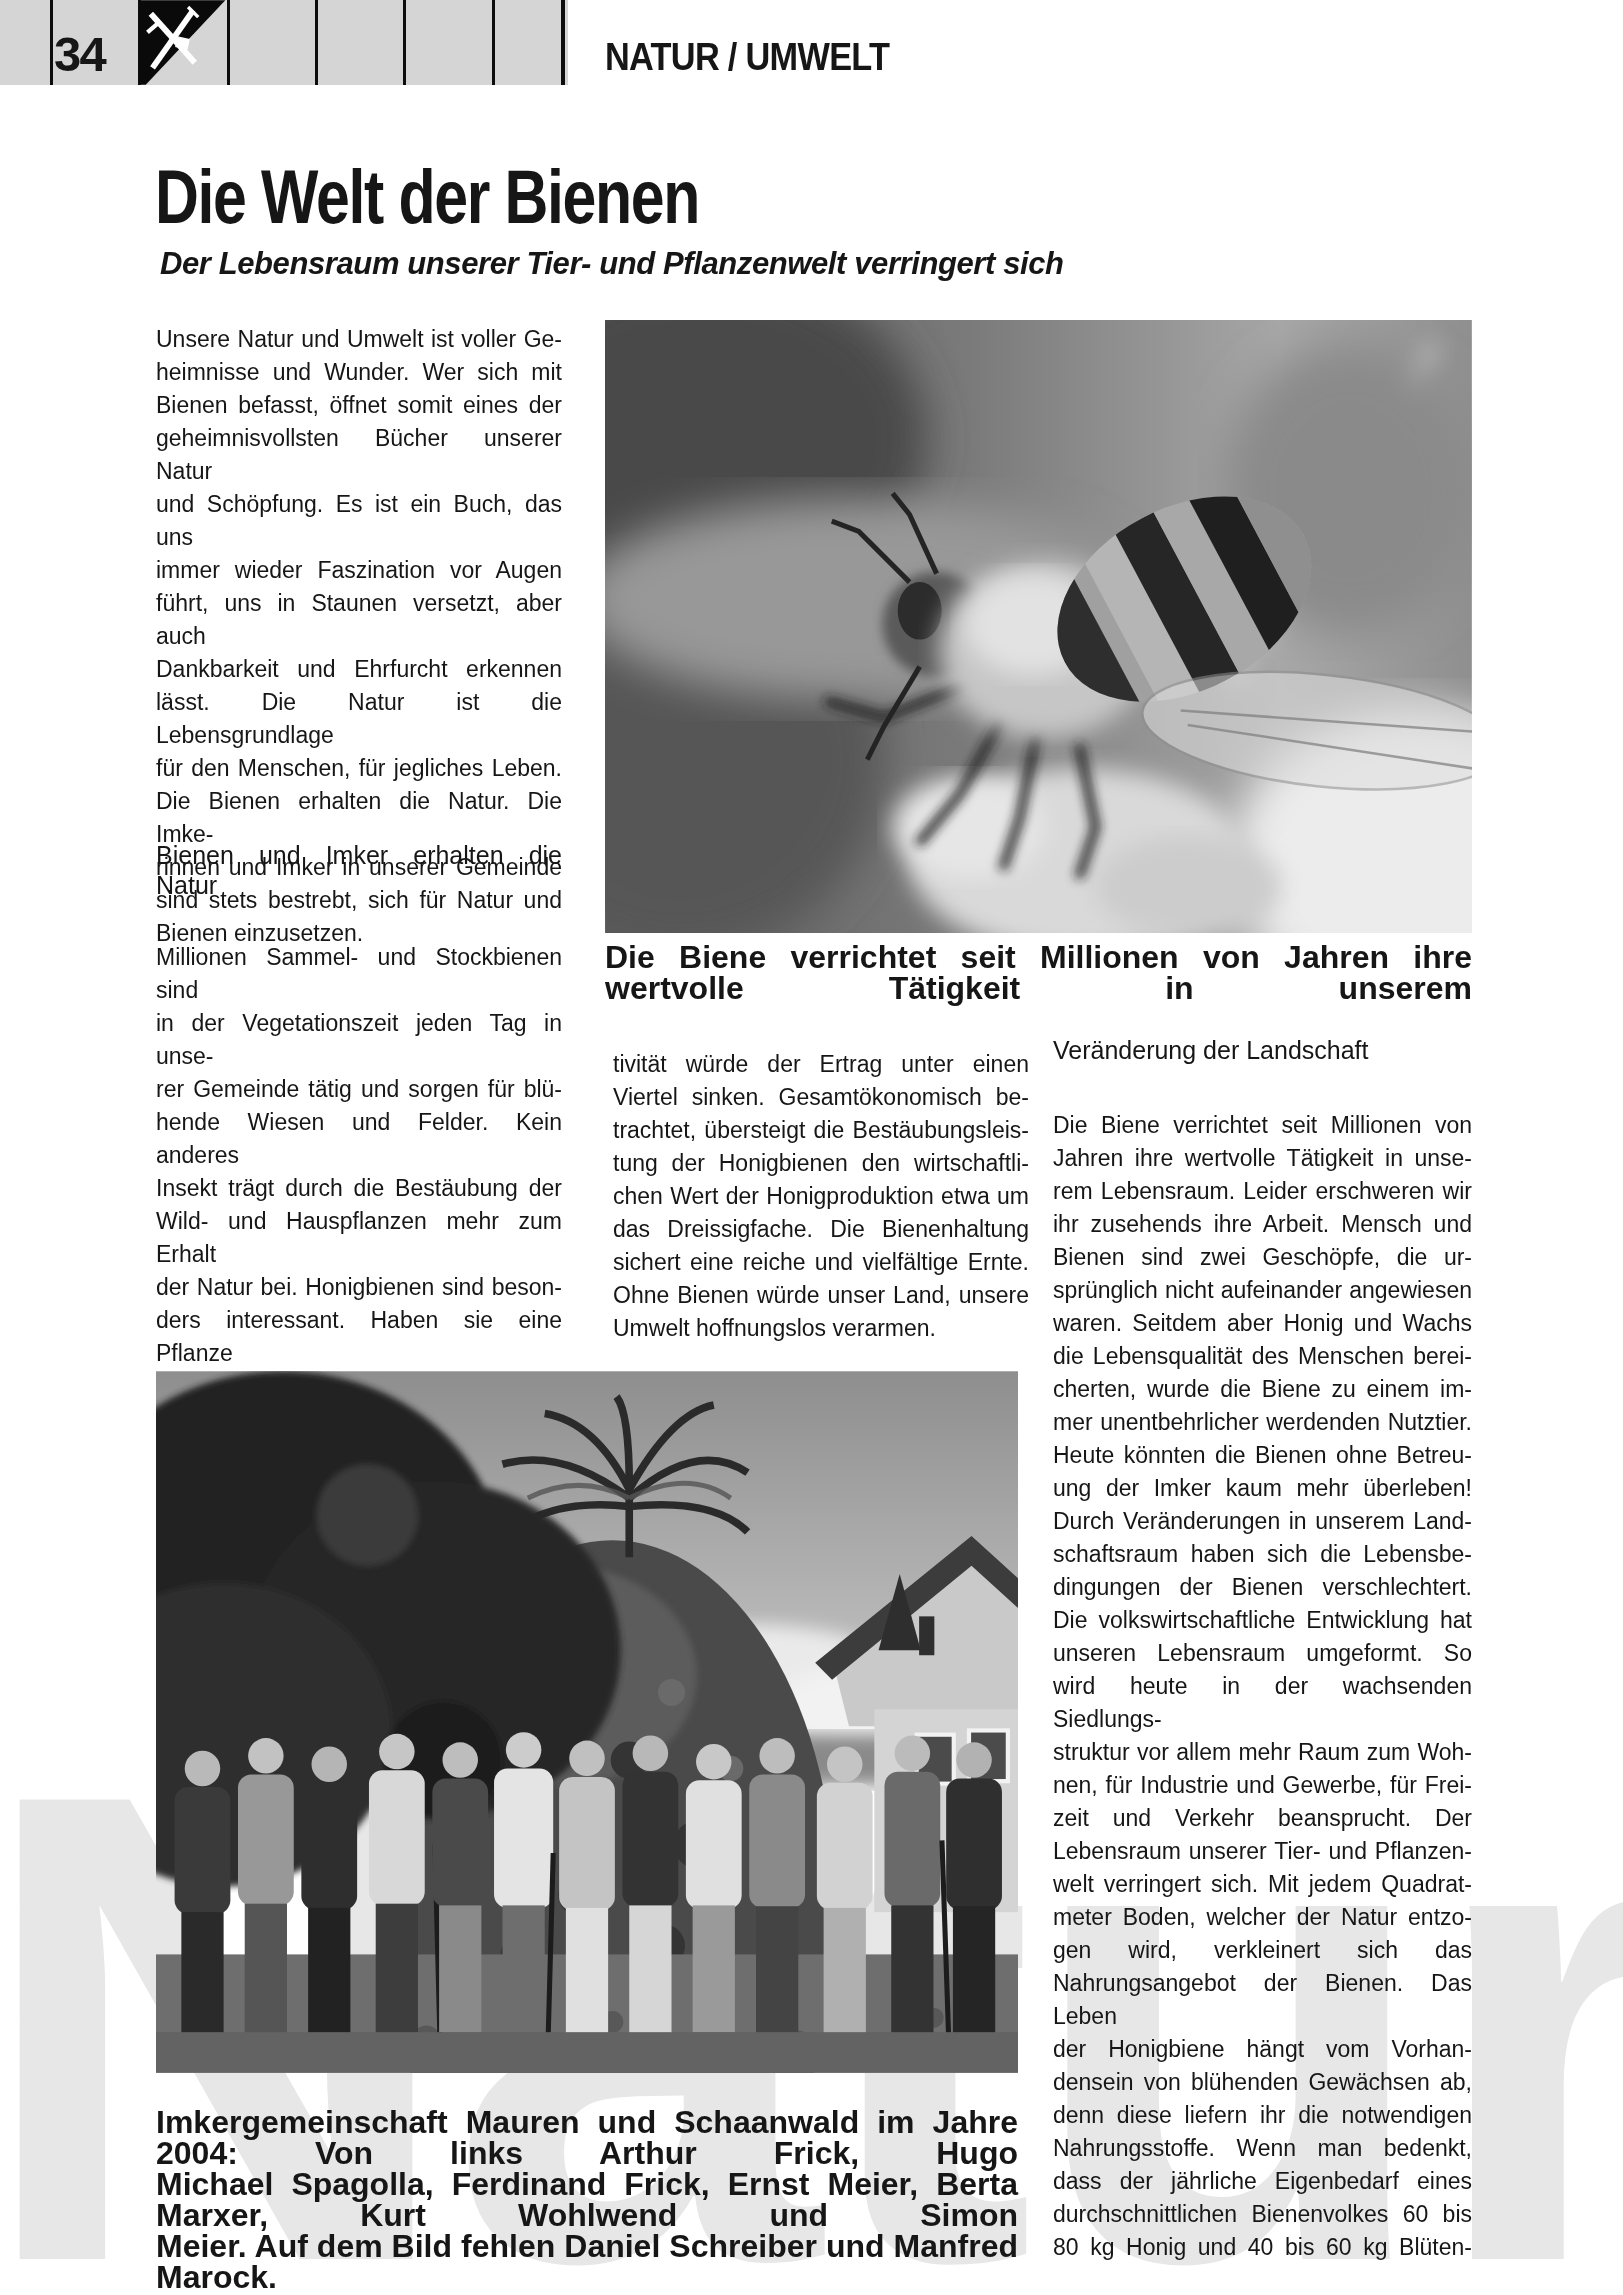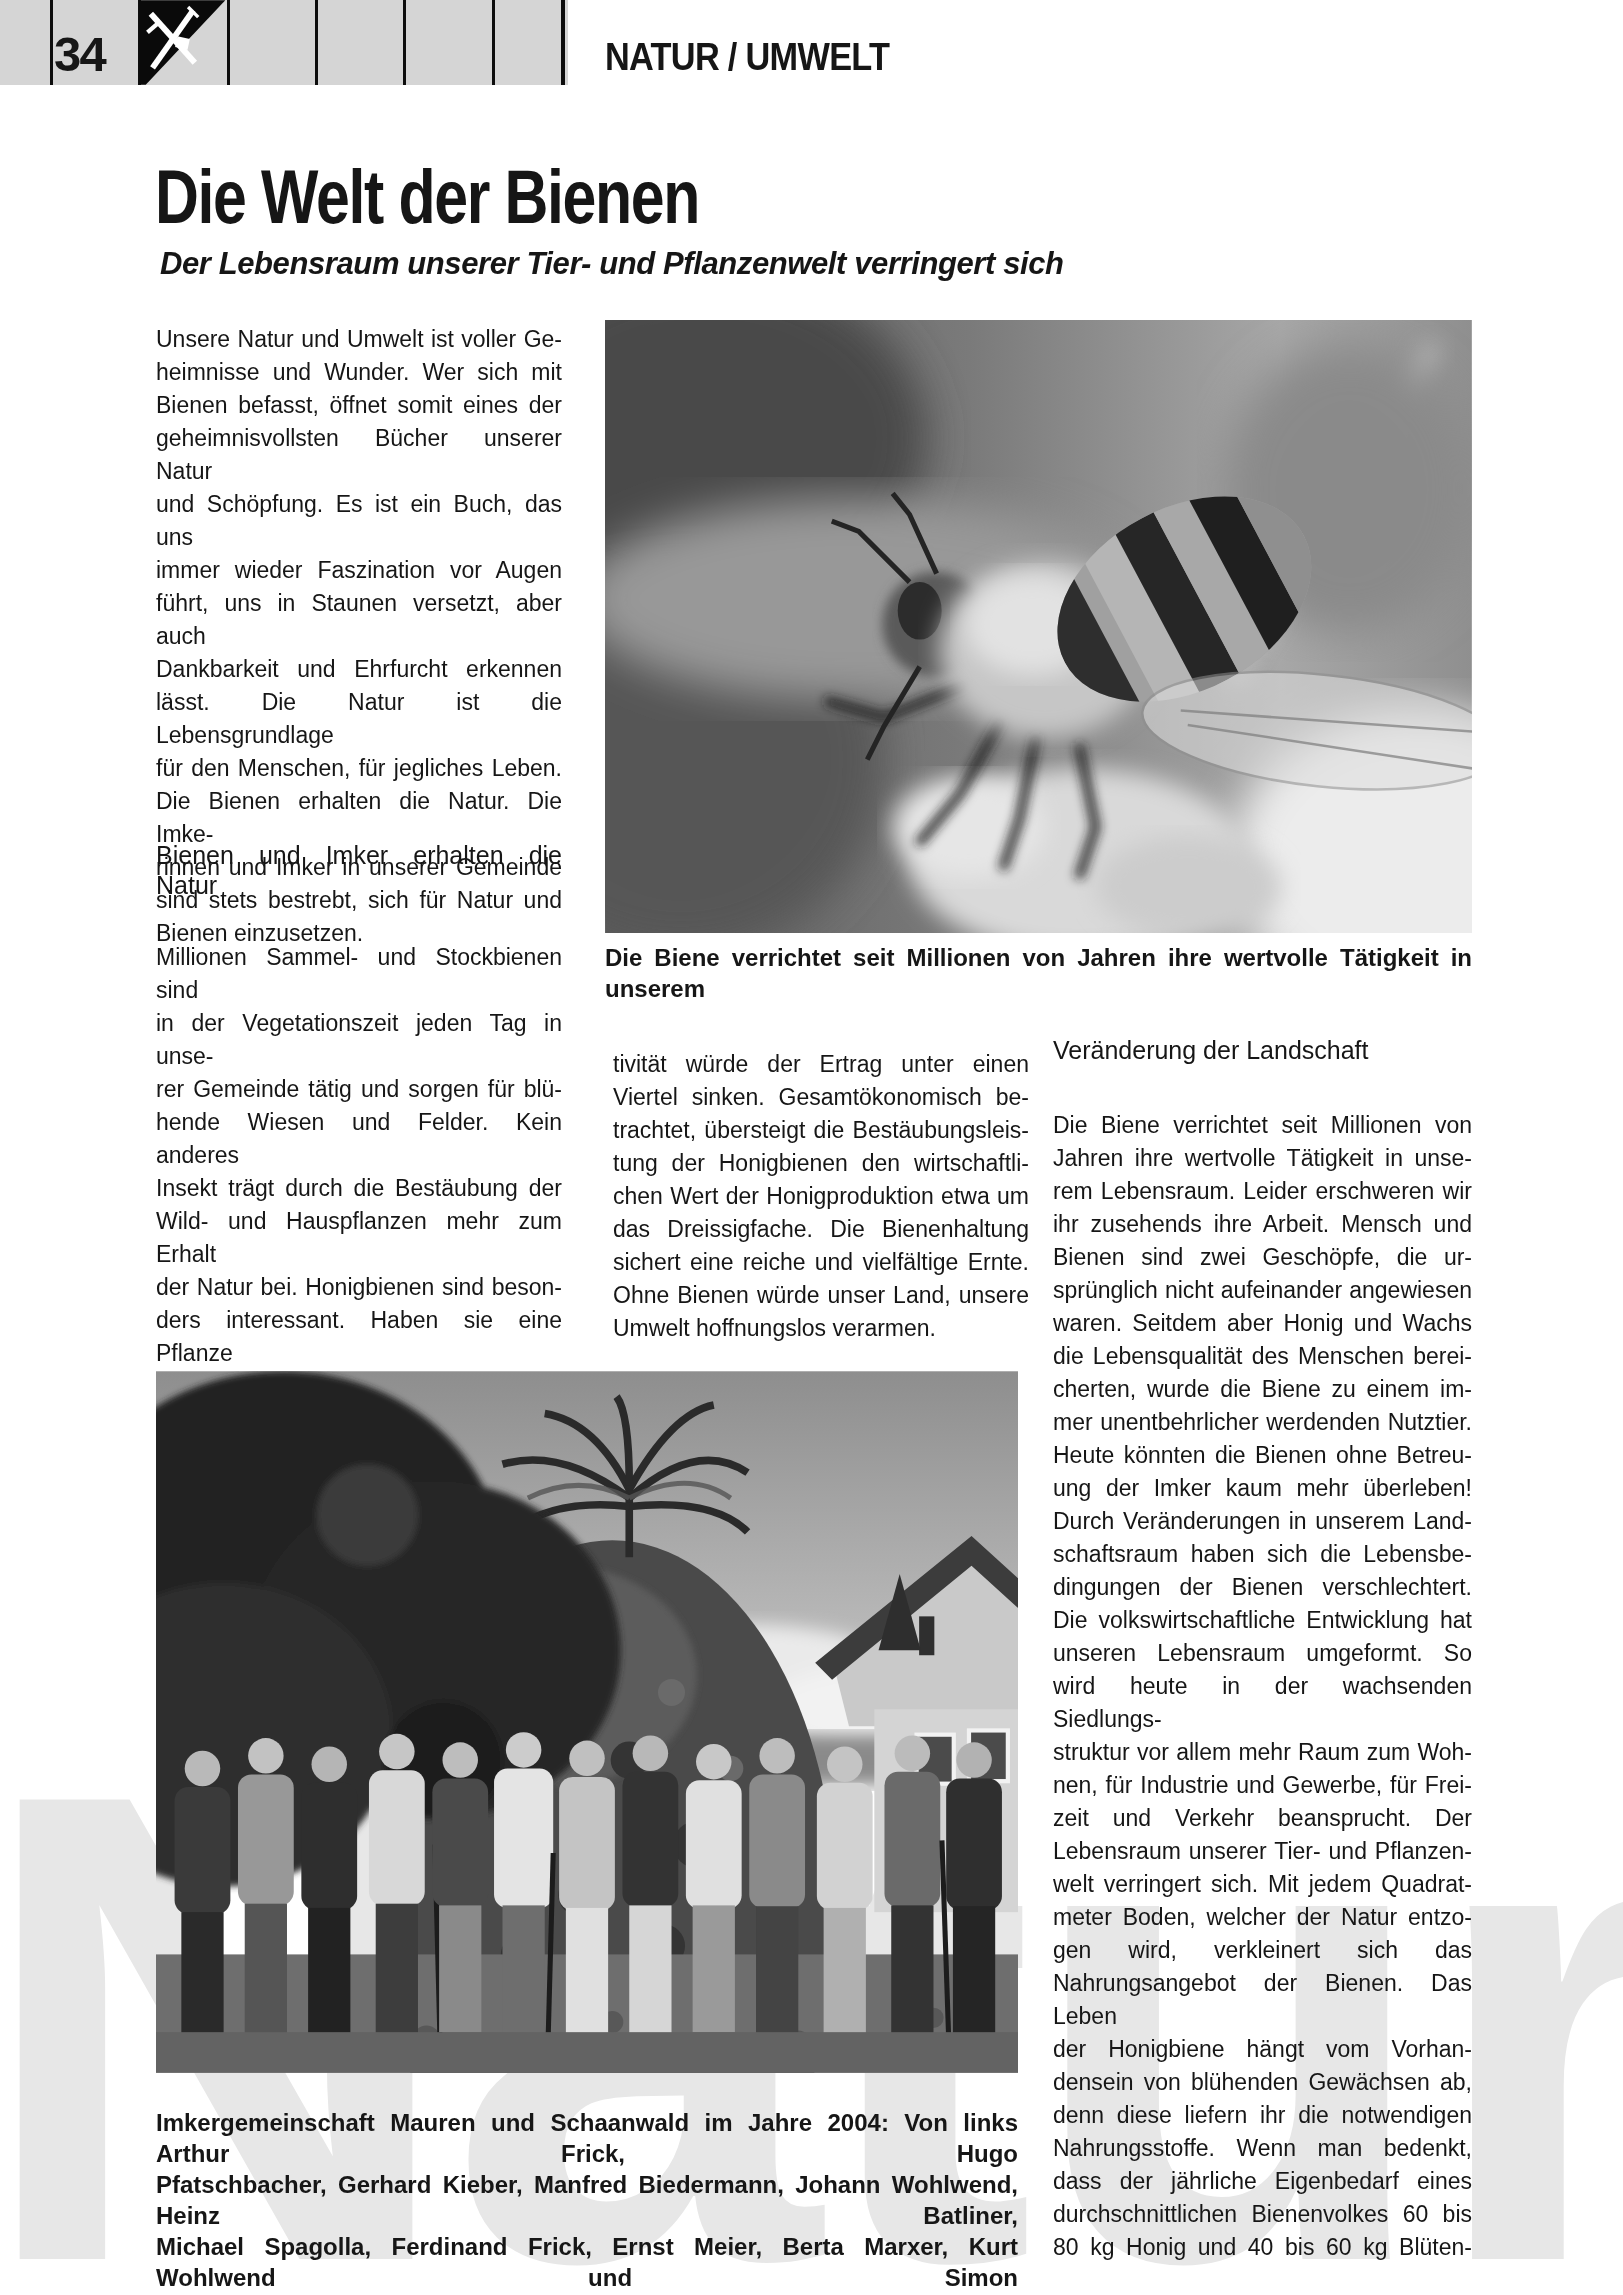--- a/index.html
+++ b/index.html
@@ -19,21 +19,21 @@
   
   .article-title{left:155px;top:159px;font-size:76px;font-weight:bold;line-height:1;
     transform:scaleX(0.80);transform-origin:left top;letter-spacing:-1.7px;z-index:2;}
   .article-subtitle{left:156px;top:242px;font-size:31px;font-weight:bold;font-style:italic;
     line-height:1.15;letter-spacing:-0.4px;z-index:2;}
   
   .bodytext{font-size:23px;line-height:33px;z-index:2;}
   .ln{text-align:justify;text-align-last:justify;white-space:normal;}
   .ln-last{text-align-last:left;}
   .col-head{font-size:25px;font-weight:normal;line-height:30px;z-index:2;}
-  .caption{font-size:24px;font-weight:bold;line-height:31px;z-index:2;}
+  .caption{font-size:32px;font-weight:bold;line-height:31px;z-index:2;}
   .intro{left:156px;top:323px;width:406px;}
   .subhead1{left:156px;top:840px;width:406px;}
   .col1{left:156px;top:941px;width:406px;}
   .col2{left:603px;top:1048px;width:416px;margin-left:10px;}
   .col3-head{left:1053px;top:1035px;width:419px;}
   .col3{left:1053px;top:1109px;width:419px;}
   .bee-caption{left:605px;top:942px;width:867px;}
   .group-caption{left:156px;top:2107px;width:862px;}
   
   .bee-photo{left:605px;top:320px;width:867px;height:613px;z-index:2;}
@@ -411,19 +411,18 @@
             <rect x="943" y="633" width="50" height="152" fill="#252525"></rect>
           </g>
       </g>
 
       <rect x="0" y="782" width="1020" height="48" fill="#636363"></rect>
     </svg>
   </div>
 
   <div class="abs caption group-caption">
       <div class="ln">Imkergemeinschaft Mauren und Schaanwald im Jahre 2004: Von links Arthur Frick, Hugo</div>
-      <div class="ln">Pfatschbacher, Gerhard Kieber, Manfred Biedermann, Johann Wohlwend, Heinz Batliner,</div>
       <div class="ln">Michael Spagolla, Ferdinand Frick, Ernst Meier, Berta Marxer, Kurt Wohlwend und Simon</div>
       <div class="ln ln-last">Meier. Auf dem Bild fehlen Daniel Schreiber und Manfred Marock.</div>
     </div>
 
 </div>
 
 
 </body></html>

